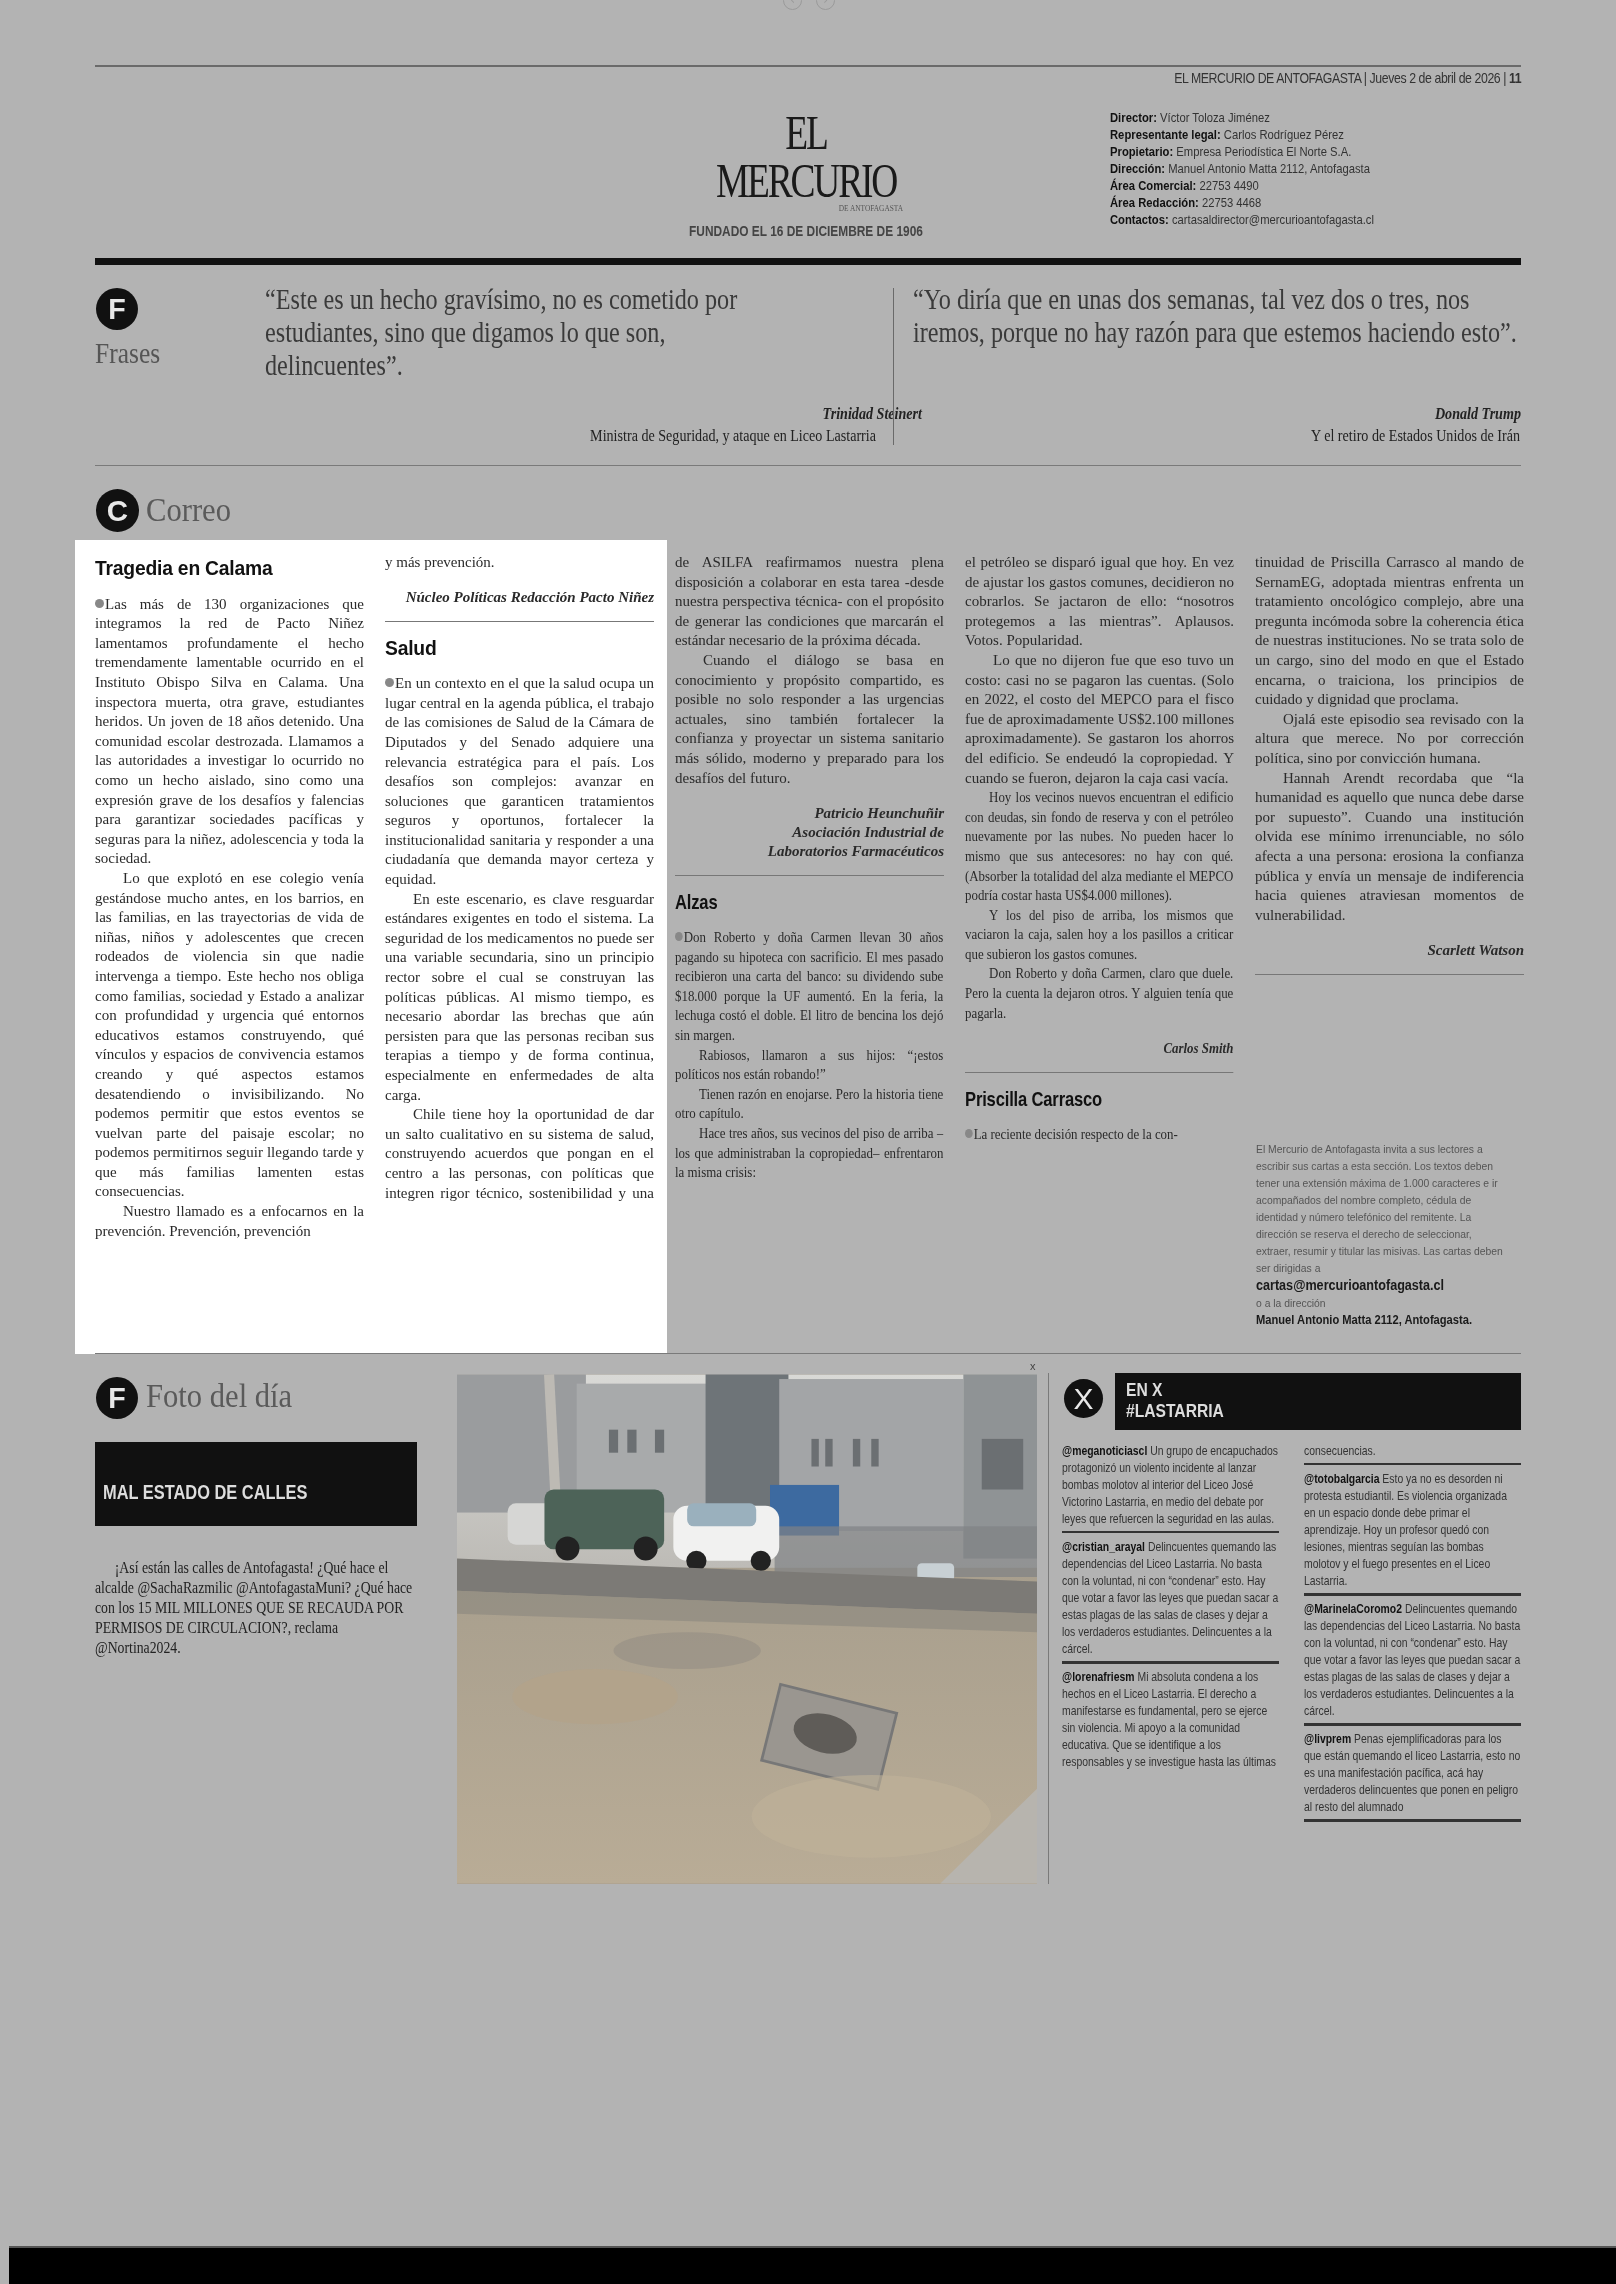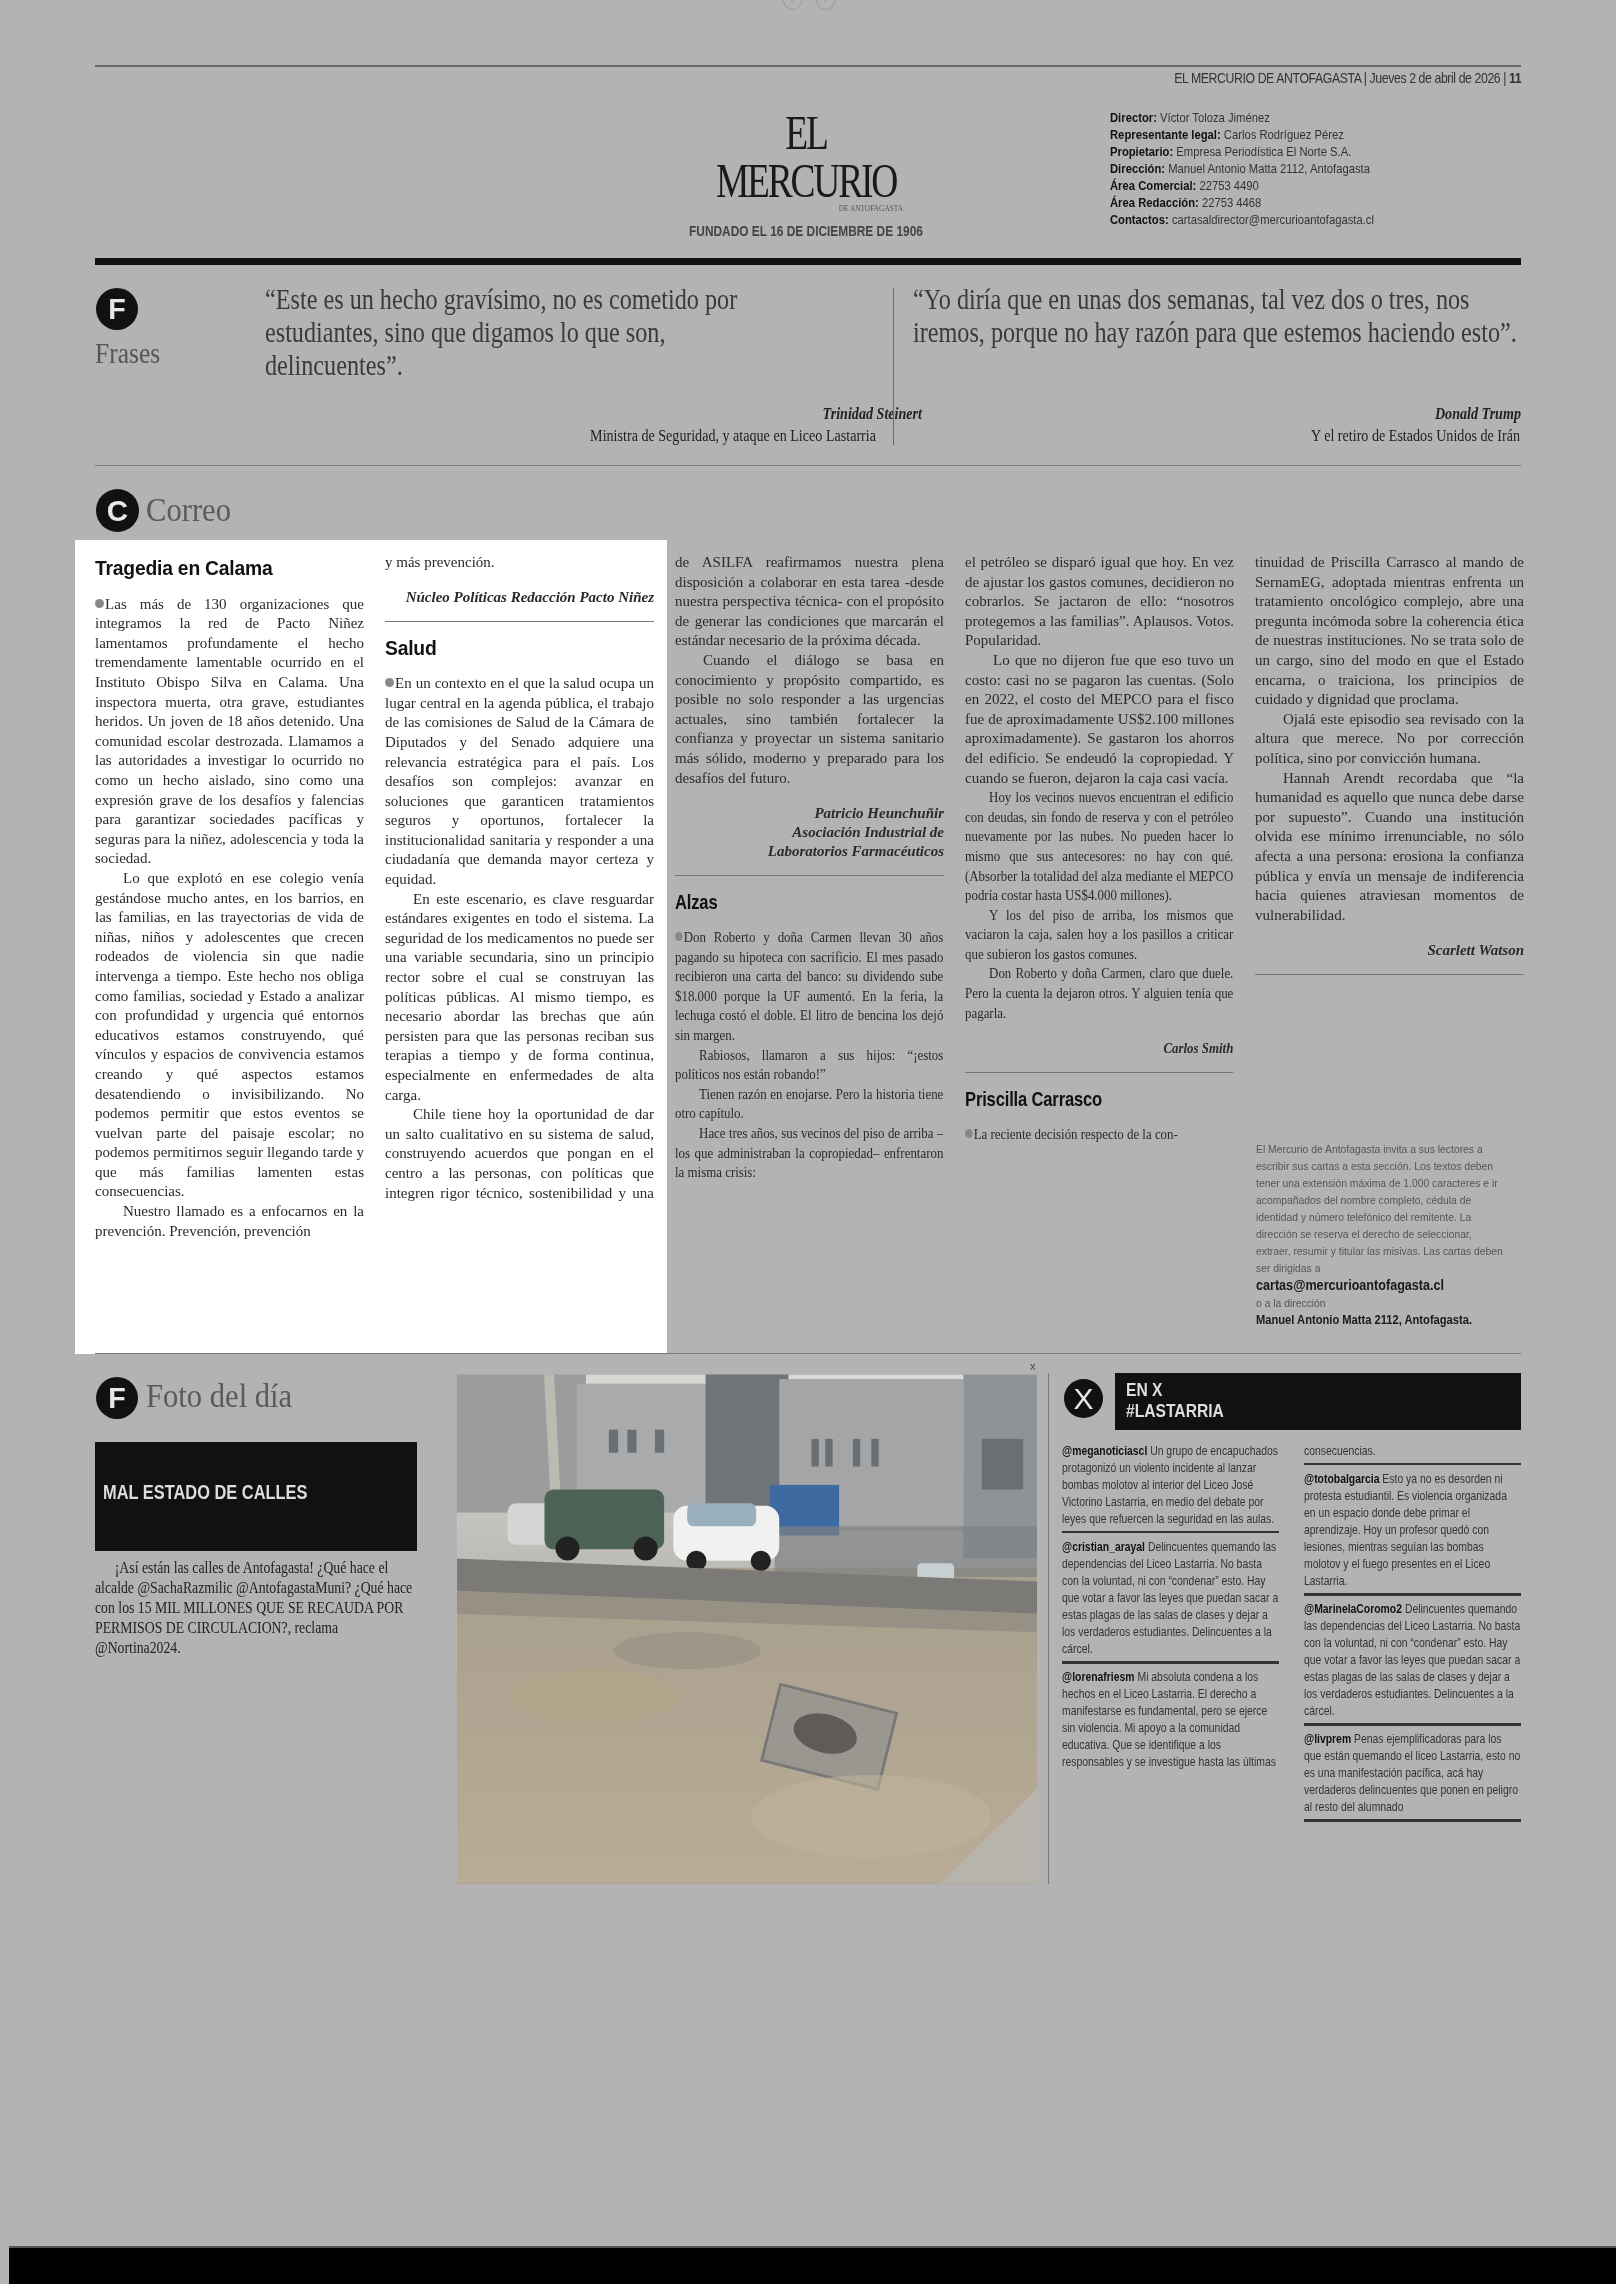--- a/index.html
+++ b/index.html
@@ -71,21 +71,21 @@
 
   .info-box { left: 1256px; top: 1141px; width: 276px; font-family: "Liberation Sans", sans-serif;
     font-size: 11.5px; line-height: 17px; color: #555; transform: scaleX(0.9); transform-origin: left top; }
   .info-box b { color: #1a1a1a; font-size: 14px; }
 
   .rule-mid { left: 95px; top: 1353px; width: 1426px; height: 1.4px; background: #7a7a7a; }
 
   
   .foto-badge { left: 96px; top: 1377px; width: 42px; height: 42px; font-size: 28.6px; line-height: 42px; }
   .foto-label { left: 146px; top: 1377px; font-size: 34px; color: #5a5a5a; transform: scaleX(0.9); transform-origin: left; }
-  .foto-box { left: 95px; top: 1442px; width: 322px; height: 109px; background: #111; }
+  .foto-box { left: 95px; top: 1442px; width: 322px; height: 84px; background: #111; }
   .foto-box-title { position: absolute; left: 8.3px; top: 39px; font-family: "Liberation Sans", sans-serif;
     font-weight: 700; font-size: 20px; color: #ddd; transform: scaleX(0.82); transform-origin: left; white-space: nowrap; }
   .foto-caption { left: 95px; top: 1558px; width: 322px; font-size: 16px; line-height: 20px; color: #222;
     transform: scaleX(0.86); transform-origin: left top; width: 374px; text-indent: 23px; }
 
   .photo { left: 457px; top: 1374px; width: 580px; height: 510px; overflow: hidden; background: #a49a8a; }
   .photo-x { left: 1030px; top: 1360px; font-family: "Liberation Sans", sans-serif; font-size: 11px; color: #444; }
 
   
   .x-divider { left: 1048px; top: 1373px; width: 1.4px; height: 511px; background: #7a7a7a; }
@@ -185,21 +185,21 @@
   <div class="cond">
     <div class="head">Alzas</div>
     <p class="lead"><span class="bullet"></span><span>Don Roberto y doña Carmen llevan 30 años pagando su hipoteca con sacrificio. El mes pasado recibieron una carta del banco: su dividendo sube $18.000 porque la UF aumentó. En la feria, la lechuga costó el doble. El litro de bencina los dejó sin margen.</span></p>
     <p>Rabiosos, llamaron a sus hijos: “¡estos políticos nos están robando!”</p>
     <p>Tienen razón en enojarse. Pero la historia tiene otro capítulo.</p>
     <p style="height:58px; overflow:hidden;">Hace tres años, sus vecinos del piso de arriba –los que administraban la copropiedad– enfrentaron la misma crisis:</p>
   </div>
 </div>
 
 <div class="col c4">
-  <p class="lead">el petróleo se disparó igual que hoy. En vez de ajustar los gastos comunes, decidieron no cobrarlos. Se jactaron de ello: “nosotros protegemos a las familias”. Aplausos. Votos. Popularidad.</p>
+  <p class="lead">el petróleo se disparó igual que hoy. En vez de ajustar los gastos comunes, decidieron no cobrarlos. Se jactaron de ello: “nosotros protegemos a las mientras”. Aplausos. Votos. Popularidad.</p>
   <p>Lo que no dijeron fue que eso tuvo un costo: casi no se pagaron las cuentas. (Solo en 2022, el costo del MEPCO para el fisco fue de aproximadamente US$2.100 millones aproximadamente). Se gastaron los ahorros del edificio. Se endeudó la copropiedad. Y cuando se fueron, dejaron la caja casi vacía.</p>
   <div class="cond">
     <p>Hoy los vecinos nuevos encuentran el edificio con deudas, sin fondo de reserva y con el petróleo nuevamente por las nubes. No pueden hacer lo mismo que sus antecesores: no hay con qué. (Absorber la totalidad del alza mediante el MEPCO podría costar hasta US$4.000 millones).</p>
     <p>Y los del piso de arriba, los mismos que vaciaron la caja, salen hoy a los pasillos a criticar que subieron los gastos comunes.</p>
     <p>Don Roberto y doña Carmen, claro que duele. Pero la cuenta la dejaron otros. Y alguien tenía que pagarla.</p>
     <div class="sign">Carlos Smith</div>
     <div class="col-rule"></div>
     <div class="head">Priscilla Carrasco</div>
     <p class="lead"><span class="bullet"></span>La reciente decisión respecto de la con-</p>
   </div>

